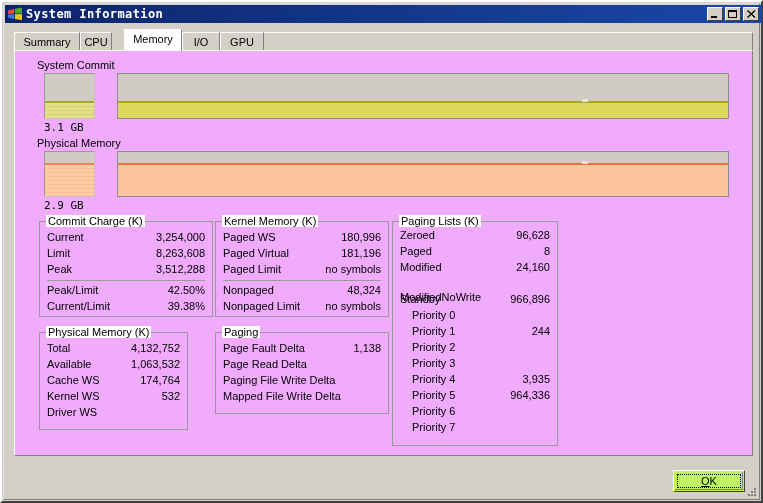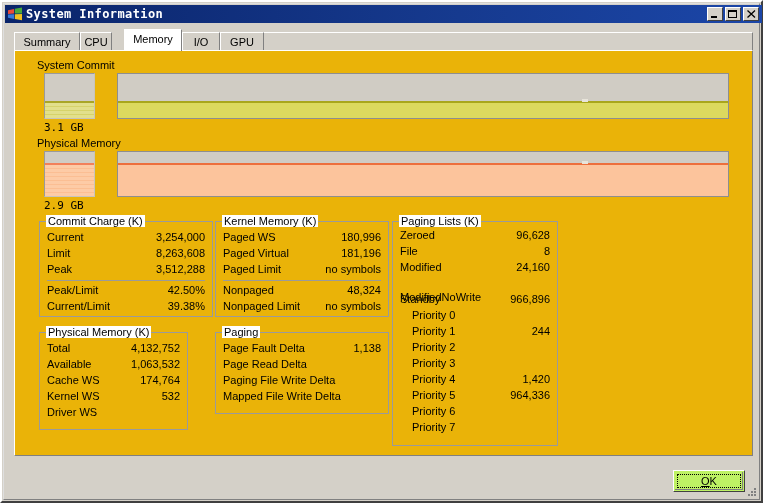--- a/index.html
+++ b/index.html
@@ -127,21 +127,21 @@
     border-top: 1px solid #ffffff;
     border-right: 1px solid #808080;
     box-sizing: border-box;
   }
 
   
   #tabpage {
     position: absolute;
     left: 12px; top: 48px;
     width: 739px; height: 406px;
-    background: #eab308;
+    background: #f0abfc;
     border-top: 1px solid #ffffff;
     border-left: 1px solid #ffffff;
     border-right: 1px solid #808080;
     border-bottom: 1px solid #808080;
     box-sizing: border-box;
   }
 
   
   .group {
     position: absolute;
@@ -474,21 +474,21 @@
     </div>
 
     <div class="group" style="left:377px; top:170px; width:166px; height:225px;">
       <span class="group-title">Paging Lists (K)</span>
 
       <div class="row" style="top:6px;">
         <span class="k">Zeroed</span>
         <span class="v">96,628</span>
       </div>
       <div class="row" style="top:22px;">
-        <span class="k">File</span>
+        <span class="k">Paged</span>
         <span class="v">8</span>
       </div>
       <div class="row" style="top:38px;">
         <span class="k">Modified</span>
         <span class="v">24,160</span>
       </div>
       <div class="row" style="top:68px;">
         <span class="k">ModifiedNoWrite</span>
         <span class="v"></span>
       </div>
@@ -508,21 +508,21 @@
       <div class="row" style="top:118px;">
         <span class="k indent">Priority 2</span>
         <span class="v"></span>
       </div>
       <div class="row" style="top:134px;">
         <span class="k indent">Priority 3</span>
         <span class="v"></span>
       </div>
       <div class="row" style="top:150px;">
         <span class="k indent">Priority 4</span>
-        <span class="v">1,420</span>
+        <span class="v">3,935</span>
       </div>
       <div class="row" style="top:166px;">
         <span class="k indent">Priority 5</span>
         <span class="v">964,336</span>
       </div>
       <div class="row" style="top:182px;">
         <span class="k indent">Priority 6</span>
         <span class="v"></span>
       </div>
       <div class="row" style="top:198px;">

